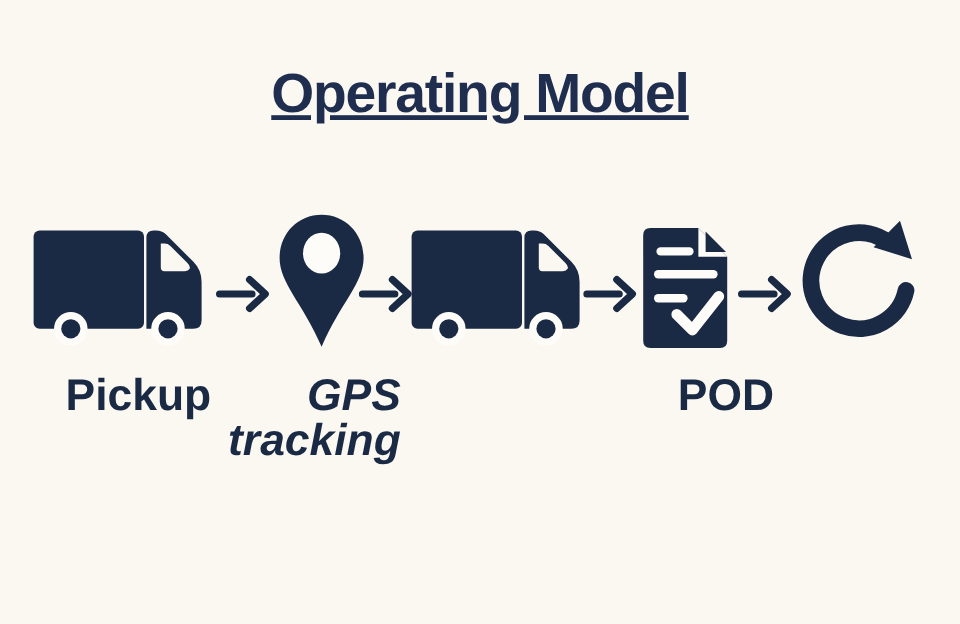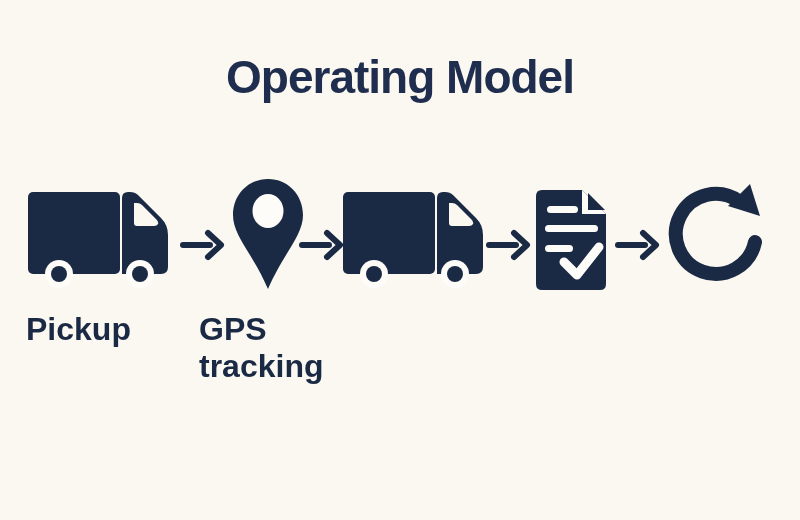--- a/index.html
+++ b/index.html
@@ -11,31 +11,32 @@
     overflow:hidden;
   }
   .title{
     position:absolute;
     left:0;right:0;top:50px;
     text-align:center;
     font-size:46px;
     font-weight:700;
     letter-spacing:-1px;
     color:var(--title,#1F2D4E);
+    text-decoration:underline;
   }
   .step-icon{position:absolute;}
   .step-icon svg{display:block;width:100%;height:100%;}
   .flow-arrow{position:absolute;width:46px;height:32px;}
   .flow-arrow svg{display:block;width:100%;height:100%;}
   .step-label{
     position:absolute;
     top:311px;
     width:150px;
-    text-align:left;
-    font-size:32px;
+    text-align:right;
+    font-size:37px;
     font-weight:700;
     line-height:37px;
     color:var(--navy,#1B2A44);
   }
   .navy-fill{fill:var(--navy,#1B2A44);}
   .cutout-fill{fill:var(--cutout,#FDFCF8);}
   .navy-stroke{stroke:var(--navy,#1B2A44);}
   .cutout-stroke{stroke:var(--cutout,#FDFCF8);}
 </style>
 </head>
@@ -67,21 +68,21 @@
       <path class="navy-stroke" d="M28,4 L41,16 L28,28" stroke-width="6" stroke-linecap="round" stroke-linejoin="round" fill="none"></path>
     </svg>
   </div>
 
   <div class="step-icon" style="left:229px;top:177px;width:78px;height:114px;">
     <svg viewBox="0 0 78 114">
       <path class="navy-fill" d="M39,2 C19,2 4,18 4,38 C4,59 23,75 39,112 C55,75 74,59 74,38 C74,18 59,2 39,2 Z"></path>
       <ellipse class="cutout-fill" cx="39" cy="34" rx="15.5" ry="17"></ellipse>
     </svg>
   </div>
-  <div class="step-label" style="left:199px;">GPS tracking</div>
+  <div class="step-label" style="left:184px;font-style:italic;">GPS tracking</div>
 
   <div class="flow-arrow" style="left:299px;top:229px;">
     <svg viewBox="0 0 46 32">
       <path class="navy-stroke" d="M3,16 H30" stroke-width="6" stroke-linecap="round" fill="none"></path>
       <path class="navy-stroke" d="M28,4 L41,16 L28,28" stroke-width="6" stroke-linecap="round" stroke-linejoin="round" fill="none"></path>
     </svg>
   </div>
 
   <div class="step-icon" style="left:342px;top:190px;width:144px;height:98px;">
     <svg viewBox="0 0 144 98">
@@ -109,20 +110,21 @@
     <svg viewBox="0 0 78 104">
       <path class="navy-fill" d="M10,2 L50,2 L74,26 L74,96 Q74,102 68,102 L10,102 Q4,102 4,96 L4,8 Q4,2 10,2 Z"></path>
       <polygon class="cutout-fill" points="50,2 74,26 50,26"></polygon>
       <polygon class="navy-fill" points="56,5 73,22 56,22"></polygon>
       <rect class="cutout-fill" x="15" y="18" width="31" height="7" rx="3.5"></rect>
       <rect class="cutout-fill" x="13" y="37" width="53" height="7" rx="3.5"></rect>
       <rect class="cutout-fill" x="13" y="57" width="28" height="7" rx="3.5"></rect>
       <path class="cutout-stroke" d="M32,74 L45,87 L67,59" stroke-width="9" stroke-linecap="round" stroke-linejoin="round" fill="none"></path>
     </svg>
   </div>
+  <div class="step-label" style="left:495px;">POD</div>
 
   <div class="flow-arrow" style="left:615px;top:229px;">
     <svg viewBox="0 0 46 32">
       <path class="navy-stroke" d="M3,16 H30" stroke-width="6" stroke-linecap="round" fill="none"></path>
       <path class="navy-stroke" d="M28,4 L41,16 L28,28" stroke-width="6" stroke-linecap="round" stroke-linejoin="round" fill="none"></path>
     </svg>
   </div>
 
   <div class="step-icon" style="left:664px;top:174px;width:106px;height:116px;">
     <svg viewBox="0 0 106 116">

